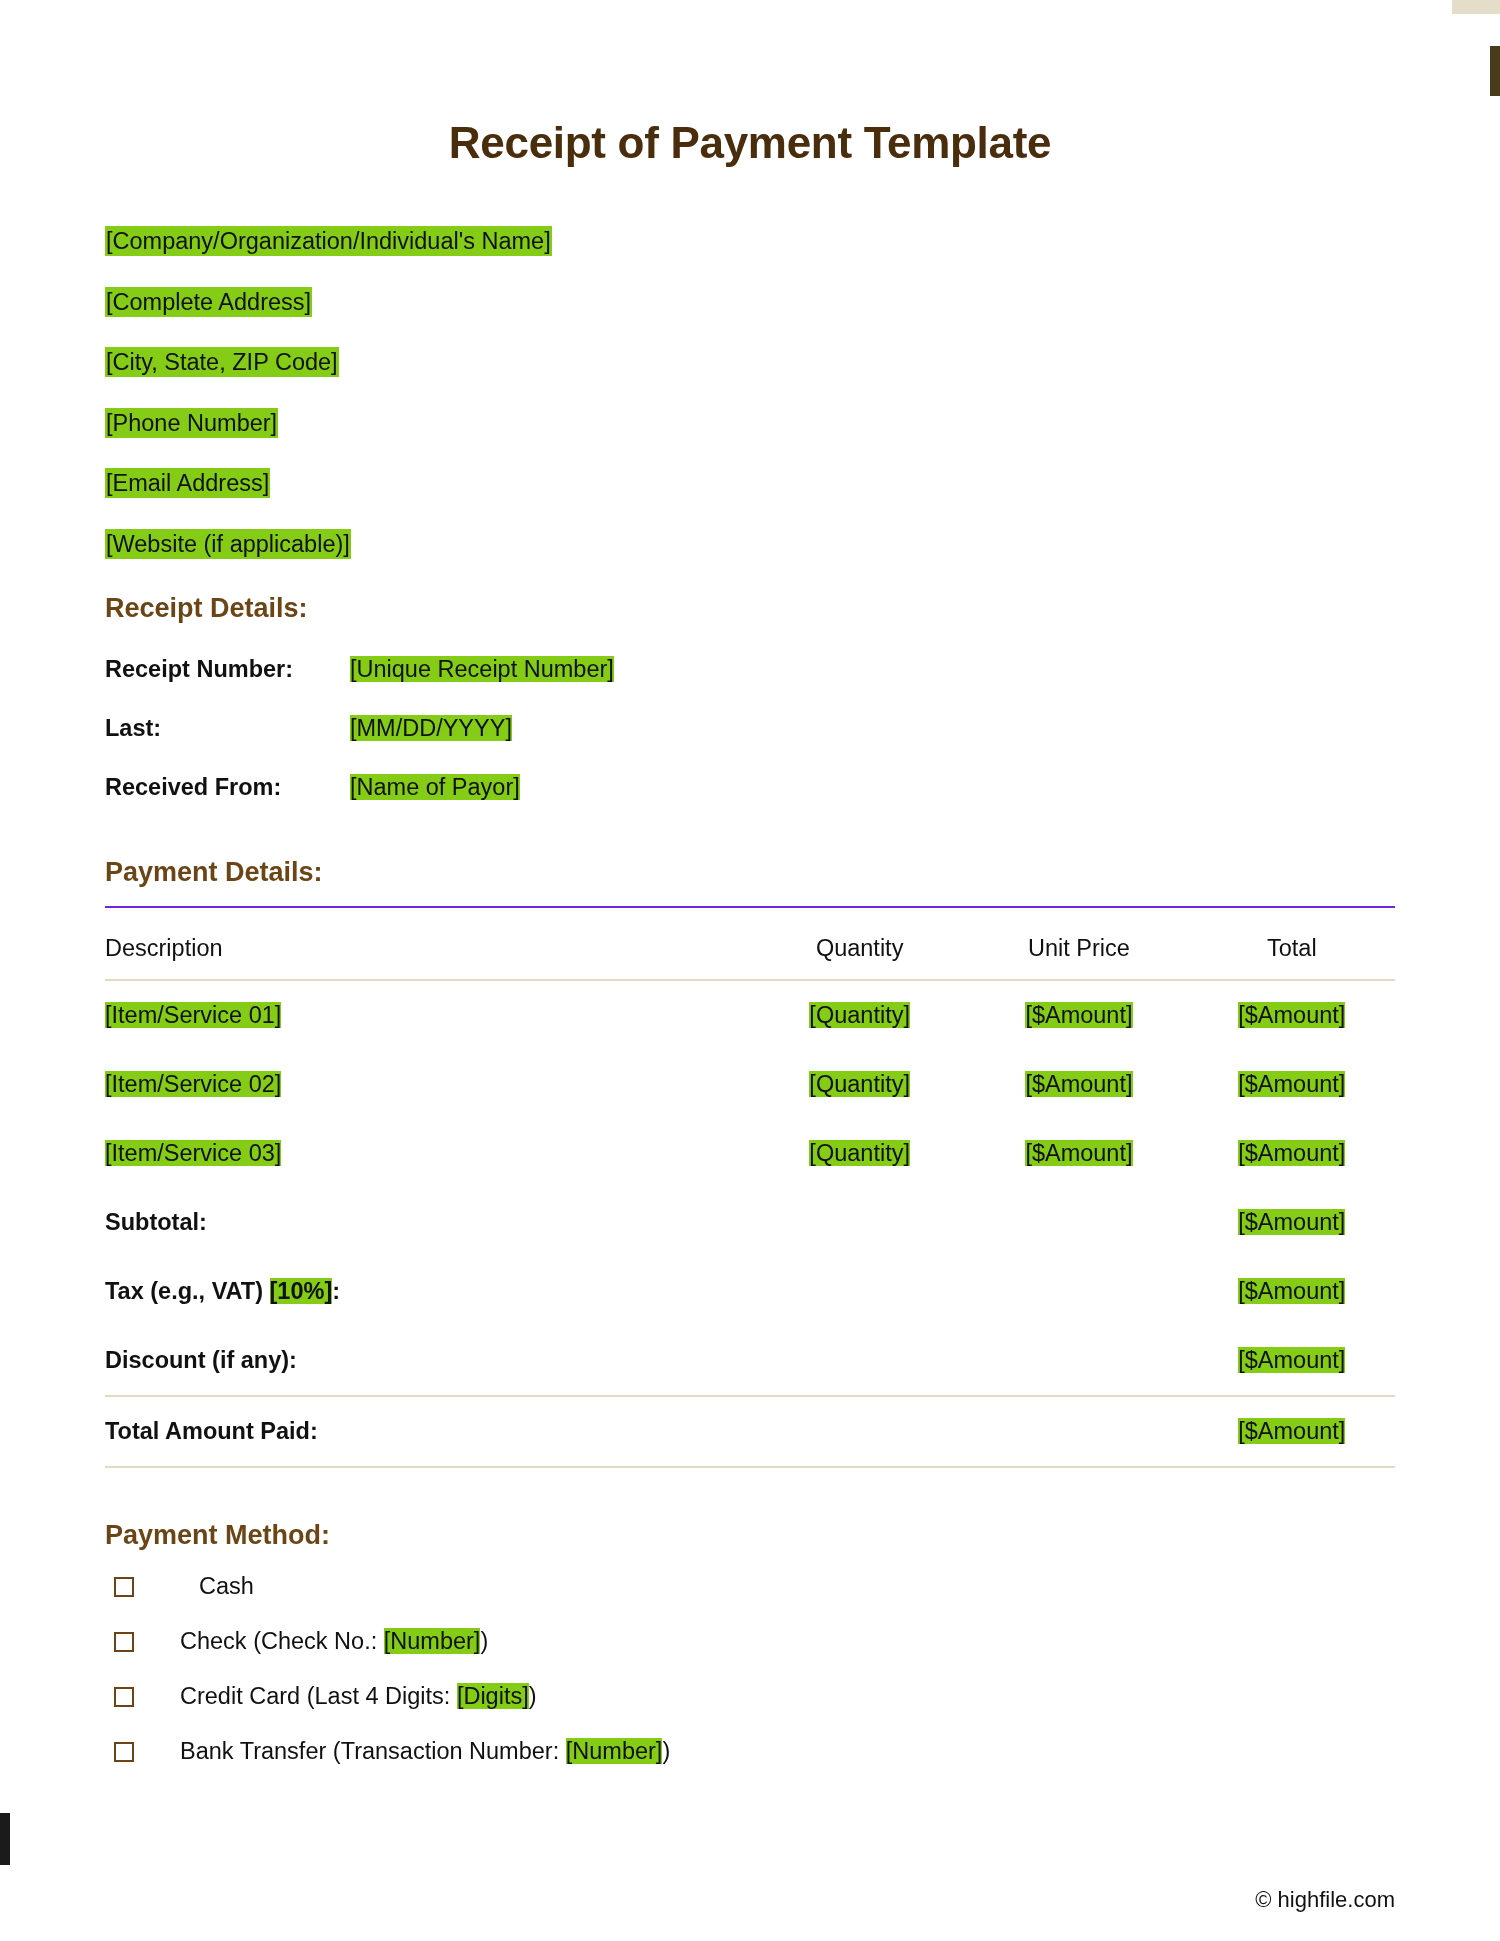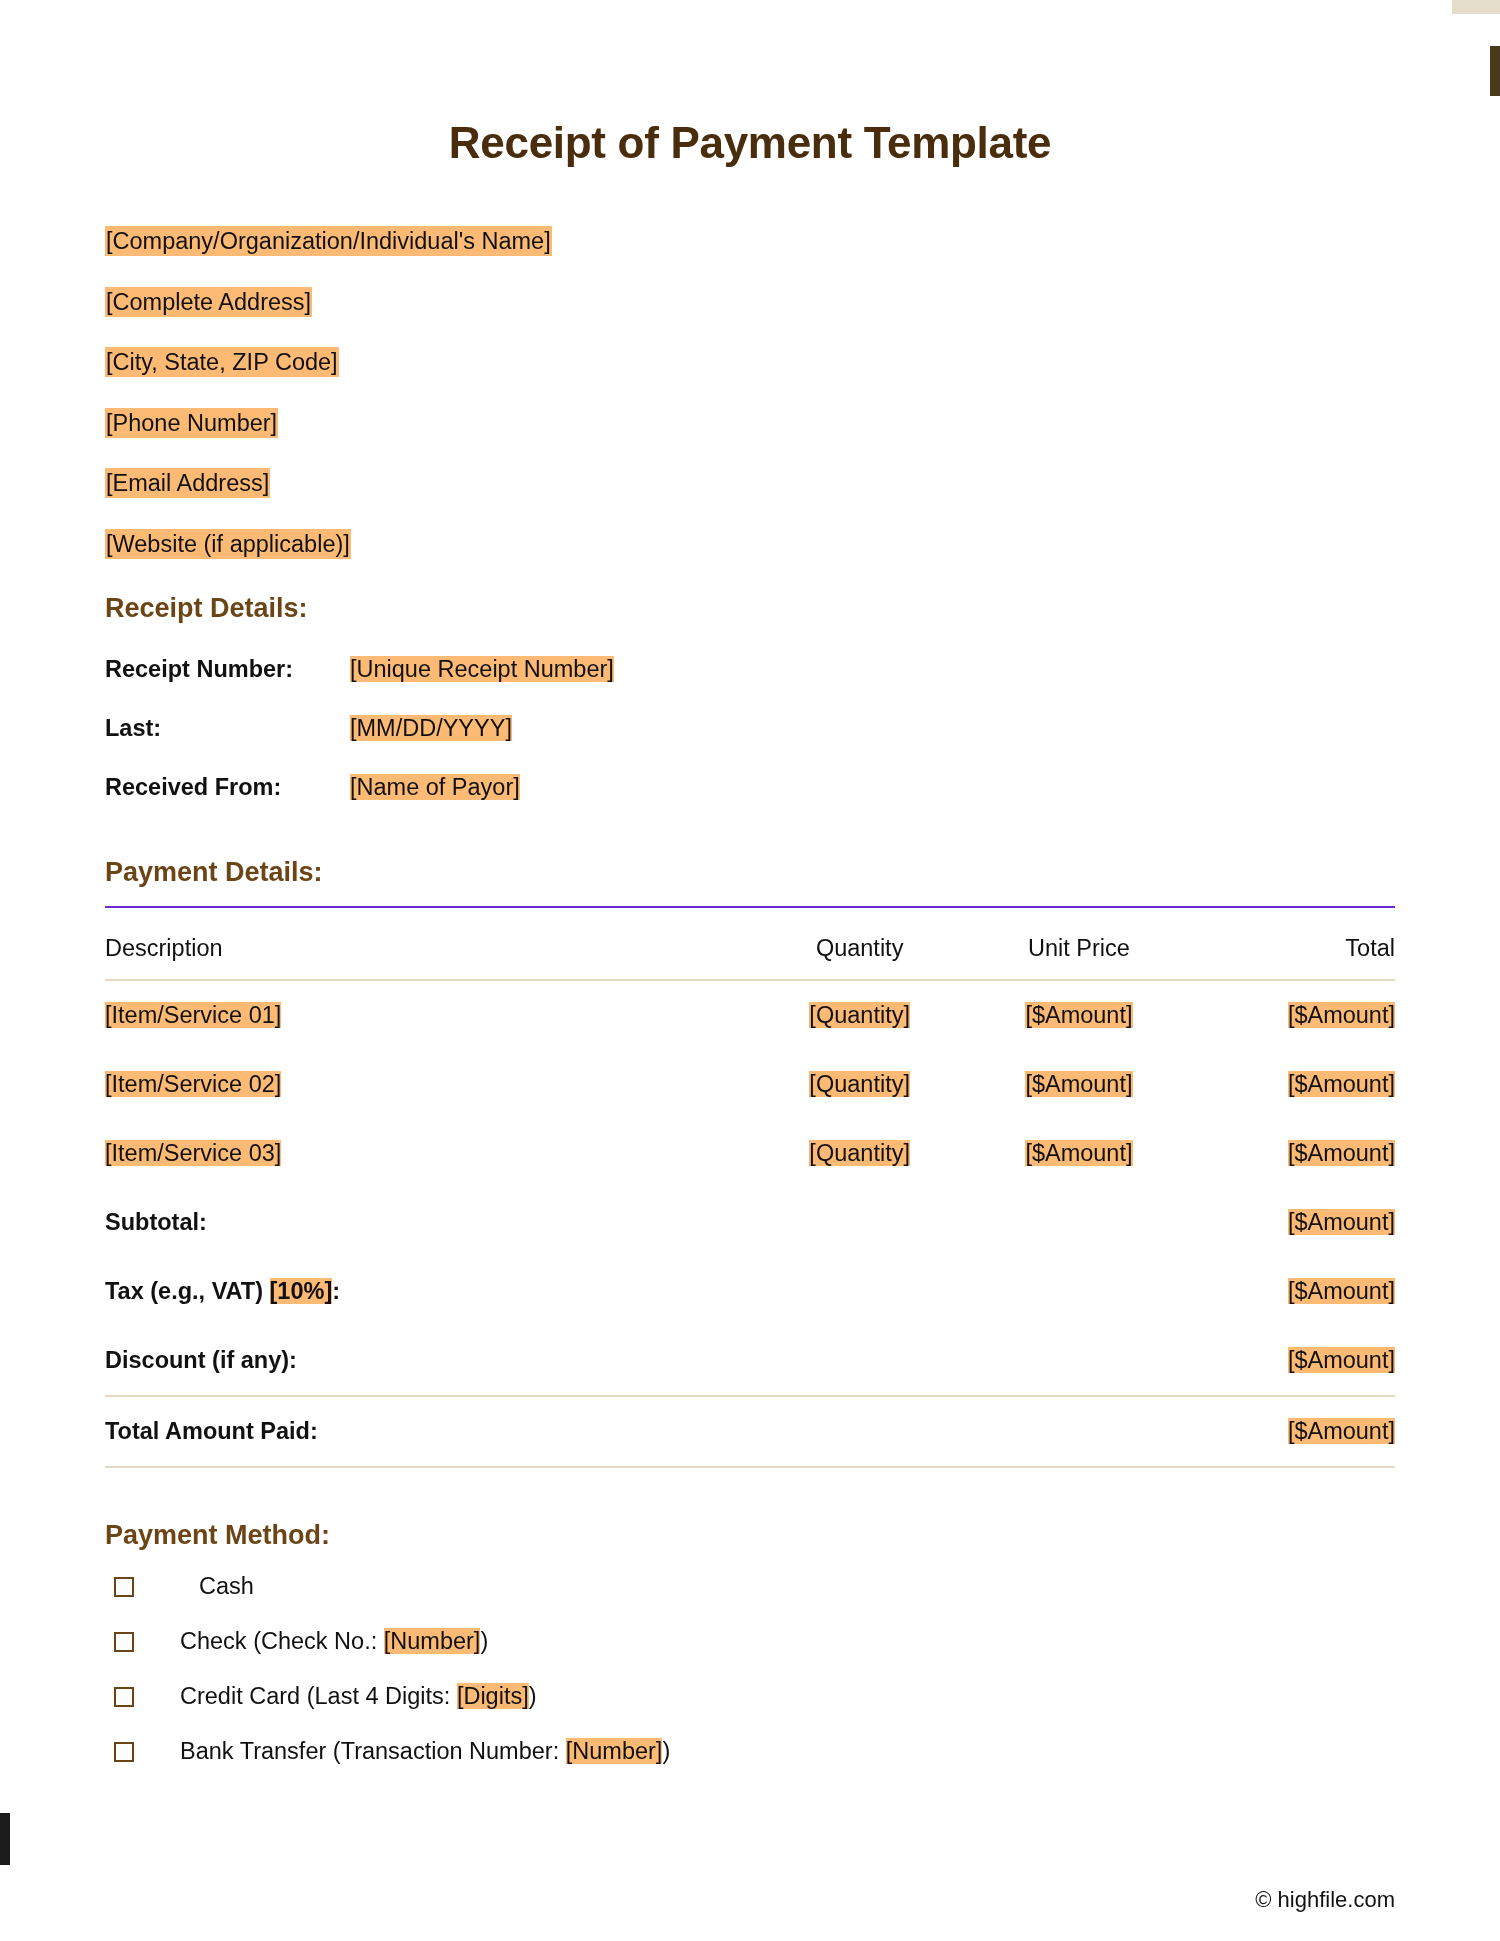--- a/index.html
+++ b/index.html
@@ -48,21 +48,21 @@
     font-size: 44px;
     font-weight: bold;
     letter-spacing: -0.3px;
     margin: 0;
     padding-top: 118px;
     padding-bottom: 0;
   }
 
   
   .hl {
-    background: #fdba74;
+    background: #84cc16;
   }
 
   .org-block {
     margin-top: 62px;
   }
   .org-line {
     font-size: 23.5px;
     color: #111111;
     line-height: 1.0;
     margin-bottom: 37px;
@@ -114,21 +114,21 @@
   }
   table.items thead th {
     font-weight: normal;
     padding: 27px 0 17px 0;
     border-top: 2px solid #6d28d9;
     border-bottom: 2px solid #e2dac5;
   }
   .col-desc  { text-align: left;   width: 50%; }
   .col-qty   { text-align: center; width: 17%; }
   .col-price { text-align: center; width: 17%; }
-  .col-total { text-align: right; width: 16%; }
+  .col-total { text-align: center; width: 16%; }
 
   table.items tbody td {
     padding: 21px 0 21px 0;
   }
   table.items tbody tr.summary td {
     font-weight: bold;
   }
   table.items tbody tr.summary td.amount { font-weight: normal; }
 
   table.items tbody tr.grand td {

